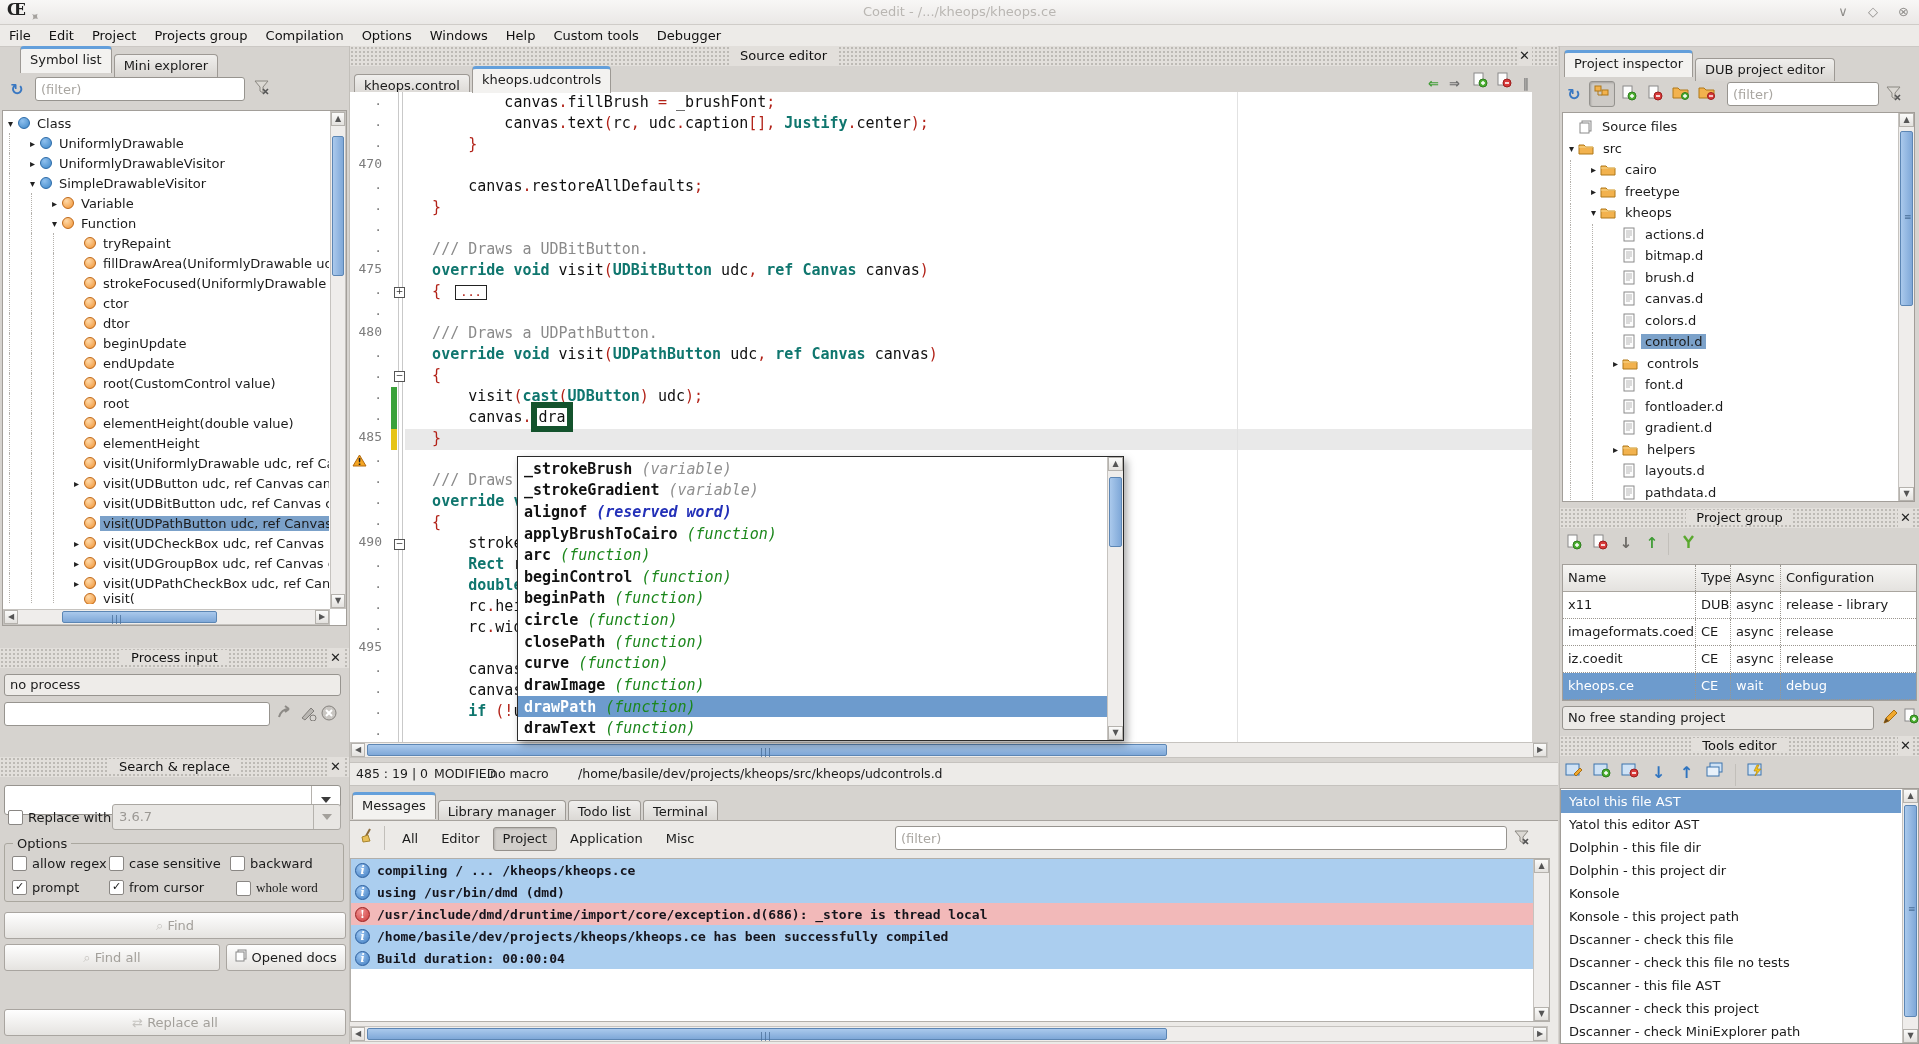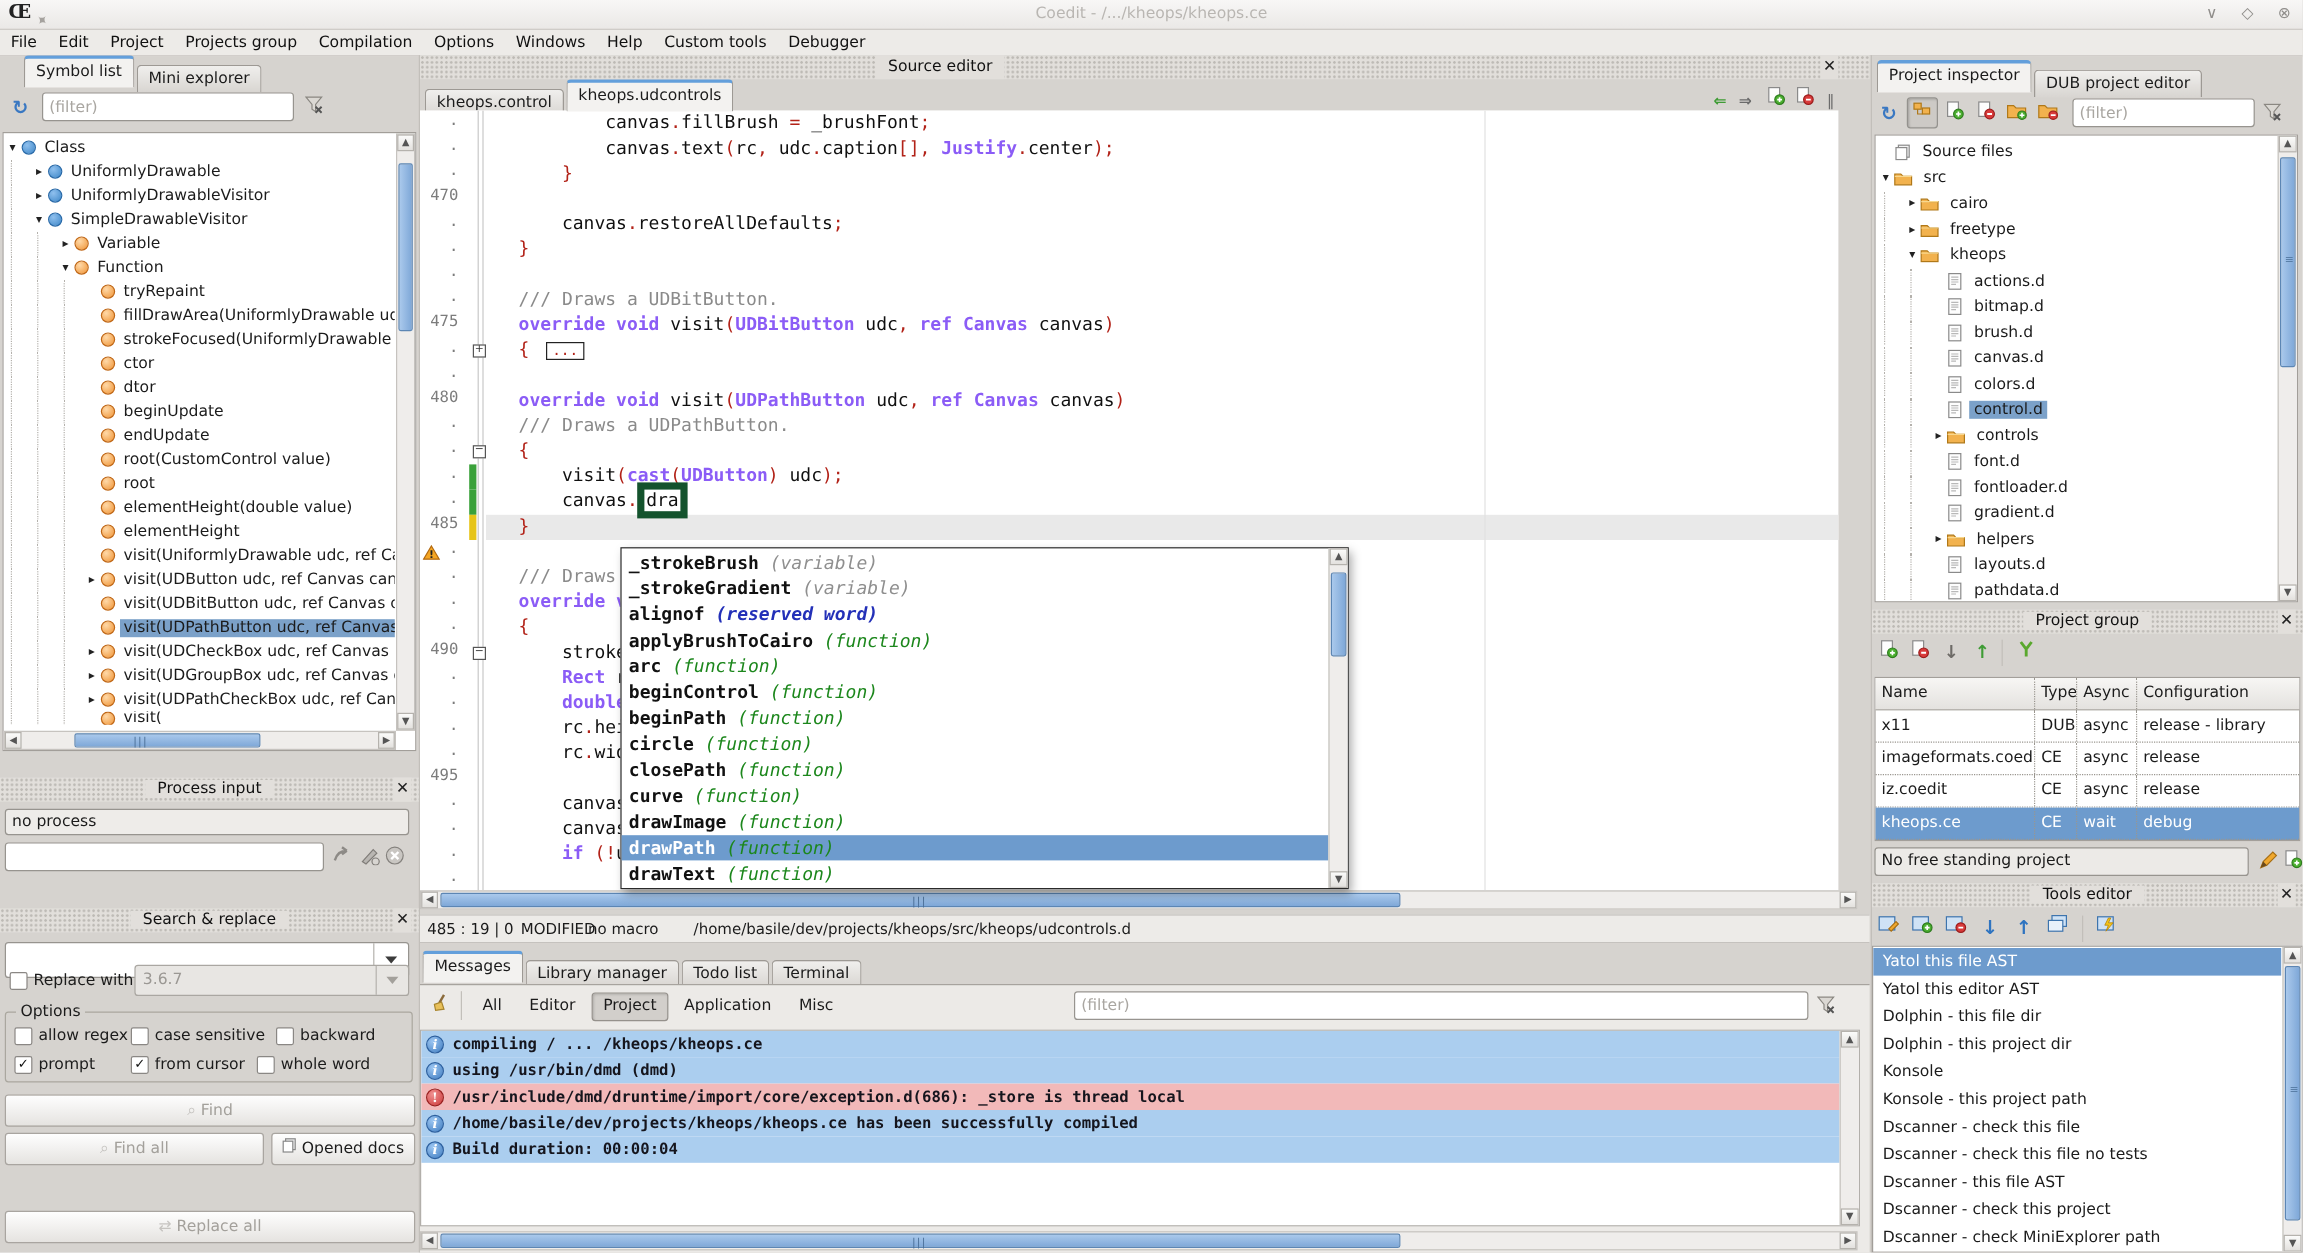--- a/index.html
+++ b/index.html
@@ -46,21 +46,21 @@
   .tlbl{padding:0 3px;white-space:pre}
   .trow.sel .tlbl{background:#7ba1c9}
   .ficon{flex:none;margin-right:5px;display:inline-flex}
   .frow{height:21.5px;display:flex;align-items:center;white-space:pre;overflow:hidden}
   .frow .tlbl{padding:0 4px}
   .frow.sel .tlbl{background:#7ba1c9}
   
   #editor{left:350px;top:92px;width:1182px;height:650px;background:#fff;overflow:hidden}
   .gl{height:21px;line-height:21px;text-align:right;color:#7c7c7c;font:13px "DejaVu Sans Mono",monospace;padding-right:8px}
   .cl{height:21px;line-height:21px;white-space:pre;font:15px "DejaVu Sans Mono",monospace;position:relative;z-index:1}
-  .kw{color:#8b5cf6;font-weight:bold}
+  .kw{color:#0f766e;font-weight:bold}
   .op{color:#b22218}
   .cm{color:#8a8a8a}
   .pl{color:#101010}
   .box{border:6px solid #14532d;padding:0 1px}
   .fell{display:inline-block;border:1px solid #222;line-height:13px;padding:0 4px;margin-left:14px;font-size:12px}
   .fbox{position:absolute;width:9px;height:9px;background:#fff;border:1px solid #555;color:#333;font-size:9px;line-height:7px;text-align:center;z-index:3}
   
   #popup{left:517px;top:456px;width:605px;height:283px;background:#fff;border:1px solid #2a2a2a;z-index:6;box-shadow:3px 4px 8px rgba(0,0,0,.35);display:flex;flex-direction:column}
   .pit{flex:1;display:flex;align-items:center;padding-left:6px;font:bold 15px "DejaVu Sans Mono",monospace;color:#111;white-space:pre}
   .pit i{font-weight:normal}
@@ -217,21 +217,21 @@
         <span>backward</span>
       </span>
       <span class="cb" style="left: 12px; top: 880px;">
         <b>✓</b>
         <span>prompt</span>
       </span>
       <span class="cb" style="left: 109px; top: 880px;">
         <b>✓</b>
         <span>from cursor</span>
       </span>
-      <span class="cb" style="left: 214px; top: 880px;">
+      <span class="cb" style="left: 236px; top: 880px; font-family: Liberation Serif, serif;">
         <b></b>
         <span>whole word</span>
       </span>
     </div>
   <div class="btn dis" style="left:4px;top:912px;width:340px;height:25px;line-height:25px"><span style="opacity:.55">⌕</span> <span>Find</span></div>
   <div class="btn dis" style="left:4px;top:944px;width:214px;height:25px;line-height:25px"><span style="opacity:.55">⌕</span> <span>Find all</span></div>
   <div class="btn" style="left:226px;top:944px;width:118px;height:25px;line-height:25px"><span><svg width="12" height="13">
           <rect x="3" y="1" width="8" height="9" fill="#eee" stroke="#888"></rect>
           <rect x="1" y="3" width="8" height="9" fill="#fff" stroke="#888"></rect>
         </svg></span> <span>Opened docs</span></div>
@@ -334,22 +334,22 @@
         <div class="cl"><span class="pl">            canvas</span><span class="op">.</span><span class="pl">text</span><span class="op">(</span><span class="pl">rc</span><span class="op">,</span><span class="pl"> udc</span><span class="op">.</span><span class="pl">caption</span><span class="op">[],</span><span class="pl"> </span><span class="kw">Justify</span><span class="op">.</span><span class="pl">center</span><span class="op">);</span></div>
         <div class="cl"><span class="op">        }</span></div>
         <div class="cl"></div>
         <div class="cl"><span class="pl">        canvas</span><span class="op">.</span><span class="pl">restoreAllDefaults</span><span class="op">;</span></div>
         <div class="cl"><span class="op">    }</span></div>
         <div class="cl"></div>
         <div class="cl"><span class="cm">    /// Draws a UDBitButton.</span></div>
         <div class="cl"><span class="kw">    override void</span><span class="pl"> visit</span><span class="op">(</span><span class="kw">UDBitButton</span><span class="pl"> udc</span><span class="op">,</span><span class="pl"> </span><span class="kw">ref</span><span class="pl"> </span><span class="kw">Canvas</span><span class="pl"> canvas</span><span class="op">)</span></div>
         <div class="cl"><span class="op">    {</span><span class="fell op">...</span></div>
         <div class="cl"></div>
+        <div class="cl"><span class="cm">    /// Draws a UDPathButton.</span></div>
         <div class="cl"><span class="kw">    override void</span><span class="pl"> visit</span><span class="op">(</span><span class="kw">UDPathButton</span><span class="pl"> udc</span><span class="op">,</span><span class="pl"> </span><span class="kw">ref</span><span class="pl"> </span><span class="kw">Canvas</span><span class="pl"> canvas</span><span class="op">)</span></div>
-        <div class="cl"><span class="cm">    /// Draws a UDPathButton.</span></div>
         <div class="cl"><span class="op">    {</span></div>
         <div class="cl"><span class="pl">        visit</span><span class="op">(</span><span class="kw">cast</span><span class="op">(</span><span class="kw">UDButton</span><span class="op">)</span><span class="pl"> udc</span><span class="op">);</span></div>
         <div class="cl"><span class="pl">        canvas</span><span class="op">.</span><span class="box pl">dra</span></div>
         <div class="cl"><span class="op">    }</span></div>
         <div class="cl"></div>
         <div class="cl"><span class="cm">    /// Draws a</span></div>
         <div class="cl"><span class="kw">    override vo</span></div>
         <div class="cl"><span class="op">    {</span></div>
         <div class="cl"><span class="pl">        strokeF</span></div>
         <div class="cl"><span class="kw">        Rect</span><span class="pl"> rc</span></div>

